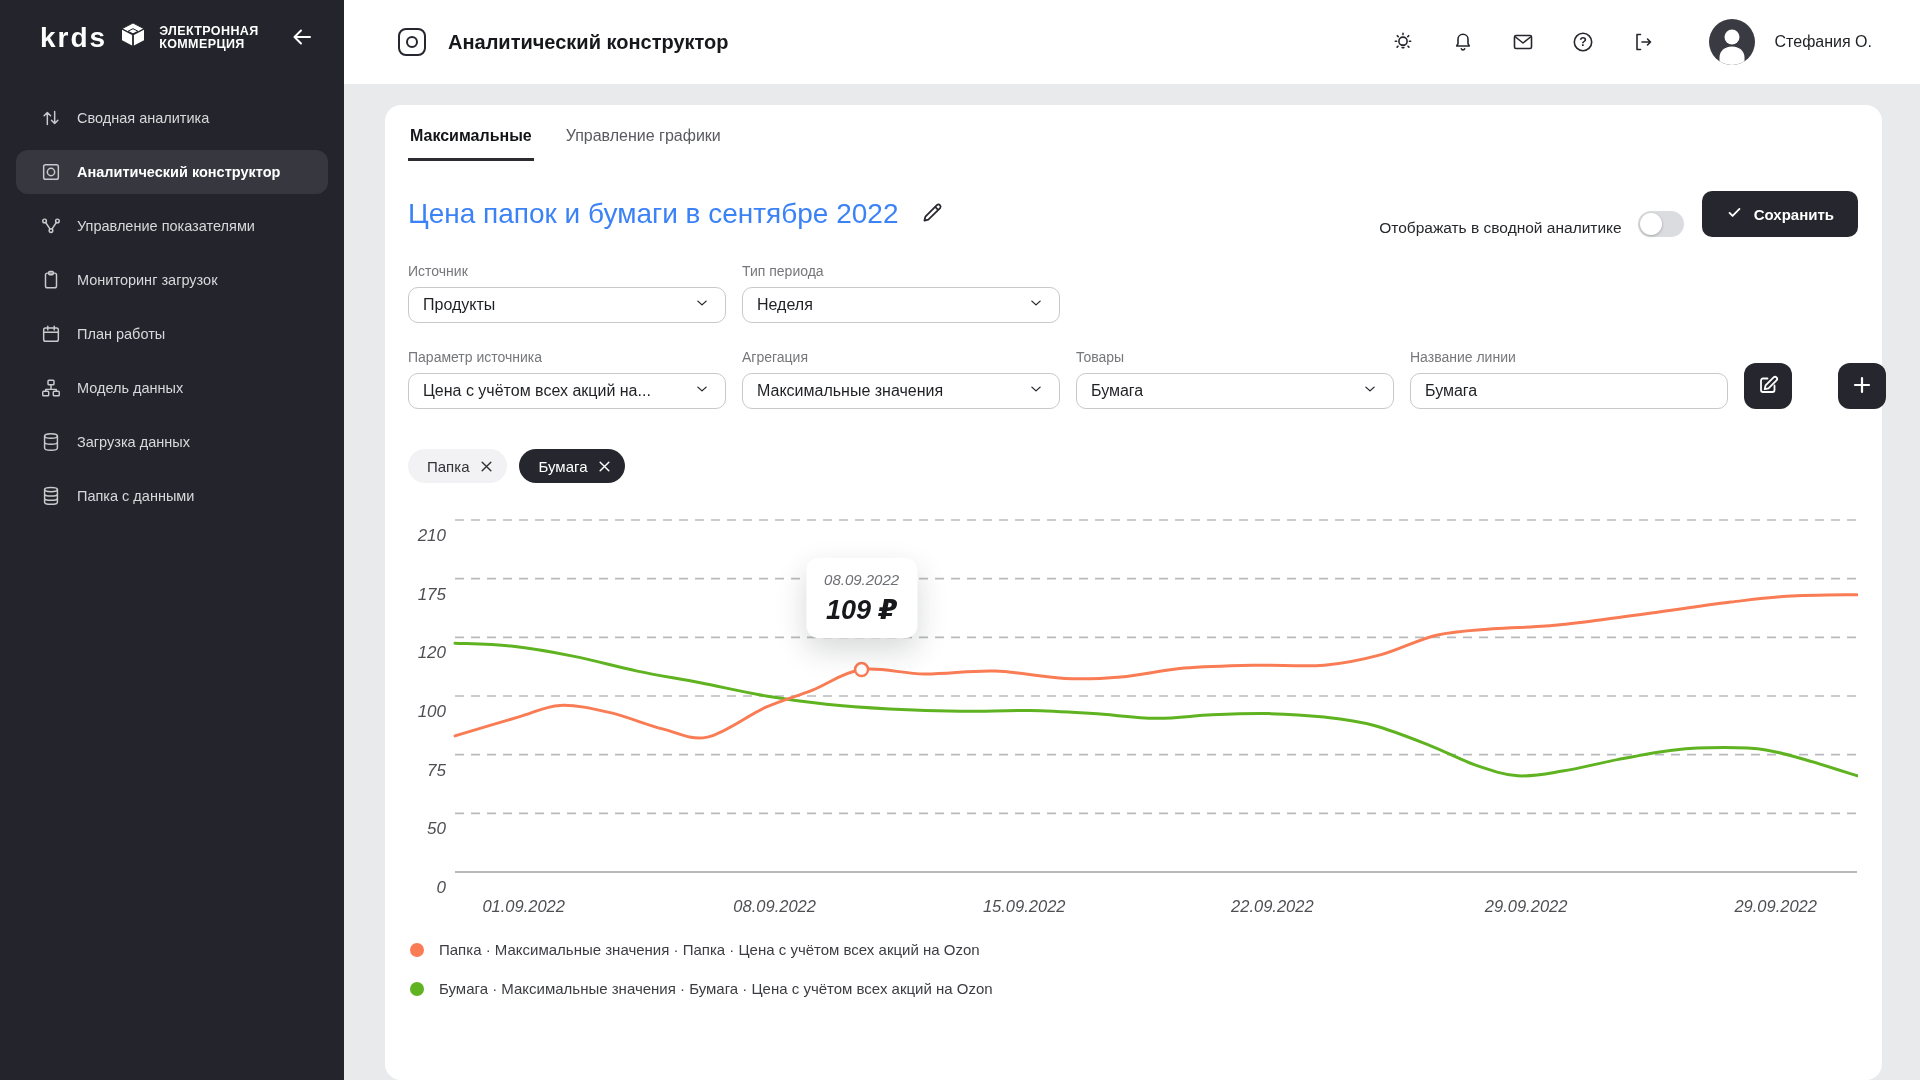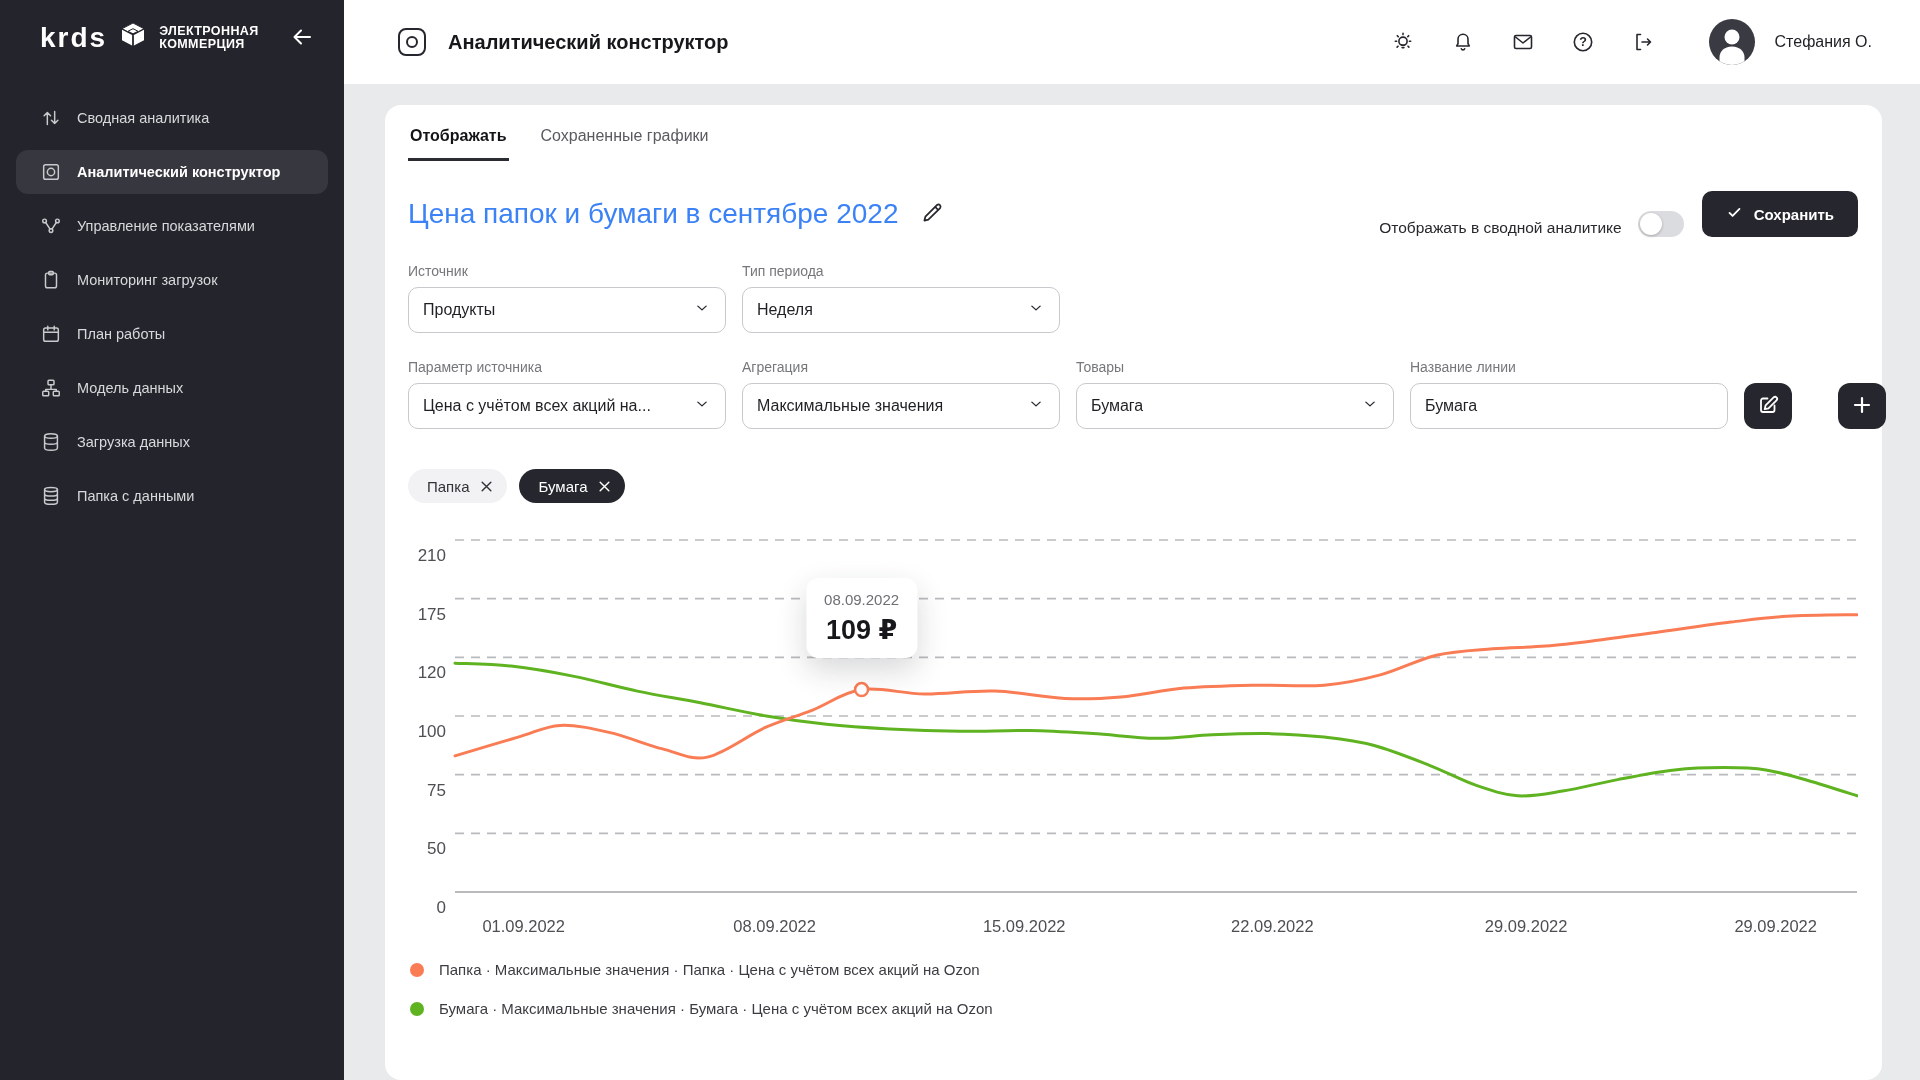--- a/index.html
+++ b/index.html
@@ -50,40 +50,40 @@
   .title-actions{margin-left:auto;display:flex;align-items:flex-end;}
   .toggle-label{font-size:15.5px;color:#27282C;margin-right:16px;}
   .toggle{width:46px;height:26px;border-radius:13px;background:#DBDCDF;position:relative;border:none;cursor:pointer;padding:0;}
   .toggle .knob{position:absolute;left:2px;top:2px;width:22px;height:22px;border-radius:50%;background:#fff;box-shadow:0 1px 3px rgba(0,0,0,.25);}
   .save-btn{margin-left:18px;height:46px;padding:0 24px;background:#26272E;color:#fff;border:none;border-radius:10px;
     font-size:15px;font-weight:700;display:flex;align-items:center;gap:11px;cursor:pointer;font-family:inherit;}
 
   .form-row{display:flex;gap:16px;margin-top:26px;align-items:flex-end;}
   .field{display:flex;flex-direction:column;}
   .field-label{font-size:14px;color:#76777B;margin-bottom:8px;}
-  .control{height:46px;border:1px solid #C8C9CC;border-radius:10px;background:#fff;display:flex;align-items:center;
+  .control{height:36px;border:1px solid #C8C9CC;border-radius:10px;background:#fff;display:flex;align-items:center;
     padding:0 14px;font-size:16px;color:#1F2024;box-sizing:border-box;}
   .select{width:318px;justify-content:space-between;cursor:pointer;gap:8px;}
   .select .val{white-space:nowrap;overflow:hidden;text-overflow:ellipsis;}
   .date-range{width:429px;cursor:pointer;}
   .date-range .sep{margin:0 22px;color:#1F2024;}
   .date-range svg{margin-left:auto;}
   .text-input{width:318px;outline:none;font-family:inherit;}
   .icon-btn{width:48px;height:46px;border-radius:12px;background:#26272E;border:none;cursor:pointer;
     display:flex;align-items:center;justify-content:center;flex-shrink:0;}
   .icon-btn.edit{margin-left:auto;}
   .icon-btn.add{margin-left:30px;}
 
   .chips{display:flex;gap:12px;margin-top:40px;align-items:center;}
   .chip{height:34px;border-radius:17px;background:#F2F2F4;color:#323338;font-size:15px;
     display:flex;align-items:center;gap:10px;padding:0 13px 0 19px;cursor:pointer;border:none;font-family:inherit;}
   .chip.selected{background:#26272E;color:#fff;}
   .chip svg{display:block;}
 
-  .chart-wrap{position:relative;margin-top:24px;}
+  .chart-wrap{position:relative;margin-top:24px;font-style:italic;}
   #chart{display:block;}
   .tooltip{position:absolute;background:#fff;border-radius:12px;box-shadow:0 12px 30px rgba(35,37,46,.18);
     padding:13px 18px 12px 18px;text-align:center;transform:translateX(-50%);}
   .t-date{font-size:15px;color:#6E6F74;white-space:nowrap;}
   .t-val{font-size:27px;font-weight:700;color:#17181B;margin-top:6px;white-space:nowrap;}
 
   .legend{margin-top:14px;padding-left:2px;}
   .legend-item{display:flex;align-items:center;gap:15px;margin-bottom:22px;font-size:15px;color:#3C3D42;}
   .legend-dot{width:14px;height:14px;border-radius:50%;flex-shrink:0;}
 </style>
@@ -253,22 +253,22 @@
             </svg>
         </span>
         <span class="user-name">Стефания О.</span>
       </div>
     </header>
 
     <main class="main">
       <section class="card">
 
         <div class="tabs">
-          <div class="tab active">Отображать</div>
-          <div class="tab">Сохраненные графики</div>
+          <div class="tab active">Максимальные</div>
+          <div class="tab">Управление графики</div>
         </div>
 
         <div class="title-row">
           <h2 class="page-h2">Цена папок и бумаги в сентябре 2022</h2>
           <button class="edit-title-btn">
             <span>
               <svg width="26" height="26" viewBox="0 0 24 24" fill="none" stroke="#26272E" stroke-width="1.6" stroke-linejoin="round">
                   <path d="m5 19 .9-3.6L16.7 4.6a2 2 0 0 1 2.8 2.8L8.6 18.1 5 19z"></path>
                   <path d="m14.9 6.4 2.8 2.8"></path>
                 </svg>

